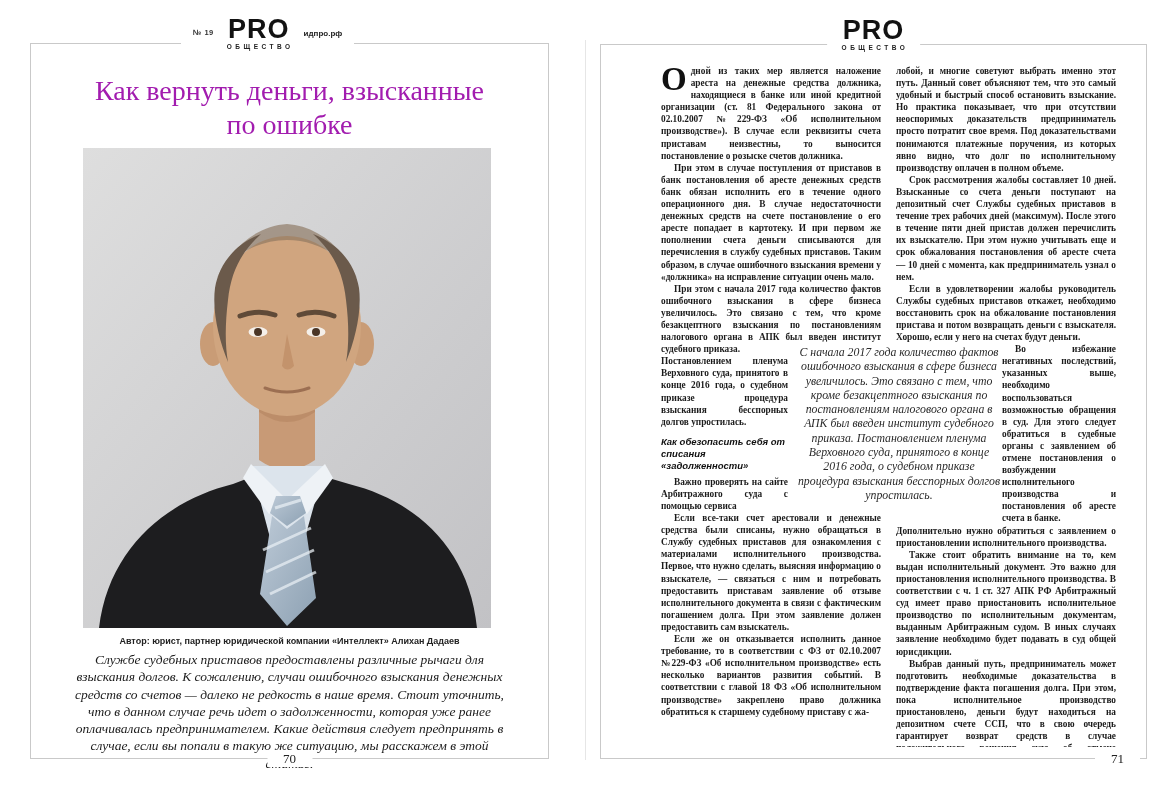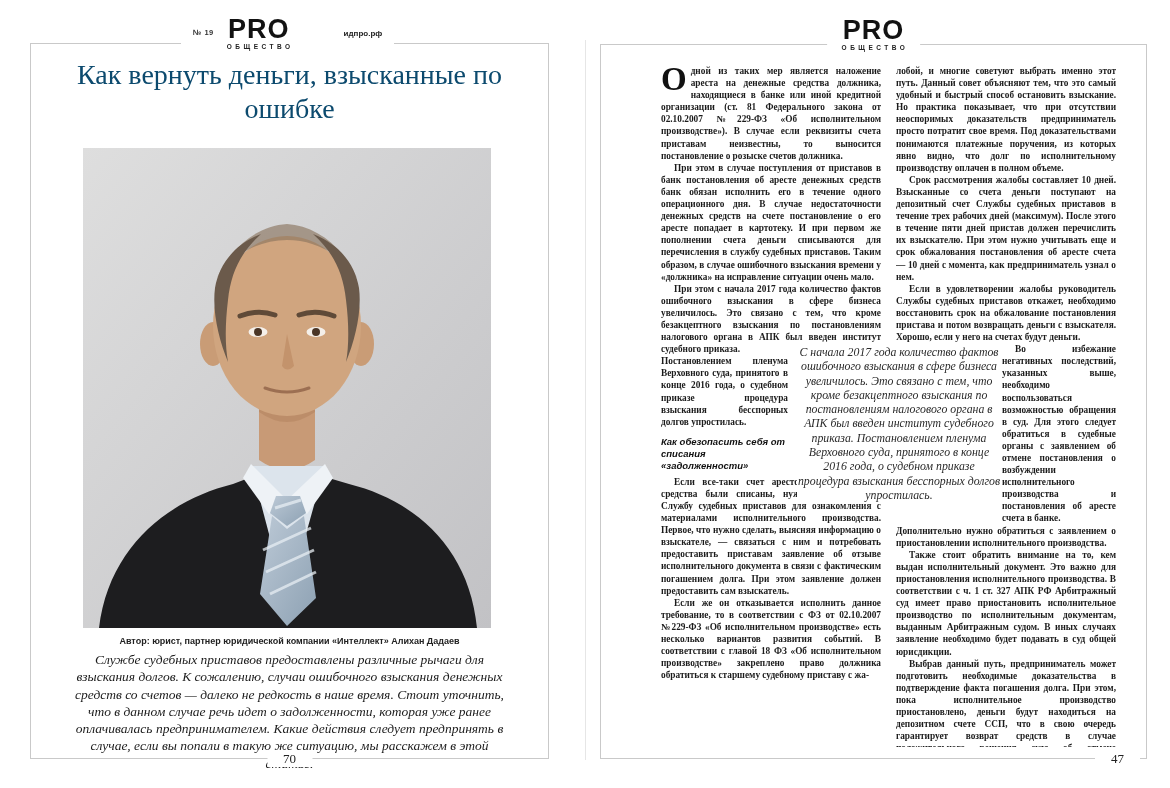--- a/index.html
+++ b/index.html
@@ -15,31 +15,31 @@
   .top-patch{position:absolute;top:-30px;background:#ffffff;display:flex;align-items:flex-start;
              gap:10px;padding:0 12px;z-index:3;height:46px;}
   .left-header{left:150px;}
   .right-header{left:50%;transform:translateX(-50%);}
   .issue{font:bold 7.5px "Liberation Sans",sans-serif;color:#333;margin-top:14px;letter-spacing:.5px;}
   .logo-stack{text-align:center;}
   .logo-pro{font-family:Liberation Sans, sans-serif;font-weight:bold;font-size:27px;line-height:26px;
             letter-spacing:1px;color:#121212;margin-top:2px;}
   .logo-sub{font-family:"Liberation Sans",sans-serif;font-size:6.5px;font-weight:bold;
             letter-spacing:3.5px;color:#222;margin-top:1px;padding-left:3px;}
-  .site{font:bold 8px "Liberation Sans",sans-serif;color:#222;margin-top:15px;margin-left:40px;}
+  .site{font:bold 8px "Liberation Sans",sans-serif;color:#222;margin-top:15px;}
 
   
   .bottom-patch{position:absolute;bottom:-9px;background:#ffffff;padding:0 16px;z-index:3;
                 font-family:"Liberation Serif",serif;font-size:13px;color:#222;}
   .pn-center{left:50%;transform:translateX(-50%);}
   .pn-right{right:6px;}
 
   
-  .title{position:absolute;top:14px;left:0;right:0;margin:0;padding:0 38px;text-align:center;
-         font-family:"Liberation Serif",serif;font-weight:400;font-size:28px;line-height:34px;color:#0c4a6e;}
+  .title{position:absolute;top:14px;left:0;right:0;margin:16px;padding:0 38px;text-align:center;
+         font-family:"Liberation Serif",serif;font-weight:400;font-size:28px;line-height:34px;color:#a21caf;}
   .photo{position:absolute;left:52px;top:104px;width:408px;height:480px;}
   .author{position:absolute;top:592px;left:0;right:0;text-align:center;
           font:bold 9px "Liberation Sans",sans-serif;color:#222;}
   .lead{position:absolute;top:607px;left:34px;right:34px;text-align:center;font-style:italic;
         font-family:"Liberation Serif",serif;font-size:13.5px;line-height:17.3px;color:#1c1c1c;}
 
   
   .col{position:absolute;top:20px;height:682px;overflow:hidden;text-align:justify;
        font-family:"Liberation Serif",serif;font-weight:bold;font-size:9.3px;line-height:12.1px;color:#1b1b1b;}
   .col-a{left:60px;width:220px;}
@@ -130,20 +130,21 @@
 
     <div class="col col-a">
       <div class="seg">
         <p class="noind"><span class="dropcap">О</span><span>дной из таких мер является наложение ареста на денежные средства должника, находящиеся в банке или иной кредитной организации (ст. 81 Федерального закона от 02.10.2007 №229-ФЗ «Об исполнительном производстве»). В случае если реквизиты счета приставам неизвестны, то выносится постановление о розыске счетов должника.</span></p>
         <p>При этом в случае поступления от приставов в банк постановления об аресте денежных средств банк обязан исполнить его в течение одного операционного дня. В случае недостаточности денежных средств на счете постановление о его аресте попадает в картотеку. И при первом же пополнении счета деньги списываются для перечисления в службу судебных приставов. Таким образом, в случае ошибочного взыскания времени у «должника» на исправление ситуации очень мало.</p>
         <p>При этом с начала 2017 года количество фактов ошибочного взыскания в сфере бизнеса увеличилось. Это связано с тем, что кроме безакцептного взыскания по постановлениям налогового органа в АПК был введен институт судебного приказа.</p>
       </div>
       <div class="seg narrow-a">
         <p class="noind">Постановлением пленума Верховного суда, принятого в конце 2016 года, о судебном приказе процедура взыскания бесспорных долгов упростилась.</p>
         <h2 class="subhead">Как обезопасить себя от списания «задолженности»</h2>
+        <p>Важно проверять на сайте Арбитражного суда с помощью сервиса</p>
       </div>
       <div class="seg">
         <p>Если все-таки счет арестовали и денежные средства были списаны, нужно обращаться в Службу судебных приставов для ознакомления с материалами исполнительного производства. Первое, что нужно сделать, выясняя информацию о взыскателе, — связаться с ним и потребовать предоставить приставам заявление об отзыве исполнительного документа в связи с фактическим погашением долга. При этом заявление должен предоставить сам взыскатель.</p>
         <p>Если же он отказывается исполнить данное требование, то в соответствии с ФЗ от 02.10.2007 №229-ФЗ «Об исполнительном производстве» есть несколько вариантов развития событий. В соответствии с главой 18 ФЗ «Об исполнительном производстве» закреплено право должника обратиться к старшему судебному приставу с жа-</p>
       </div>
     </div>
 
     <div class="pull-quote">С начала 2017 года количество фактов ошибочного взыскания в сфере бизнеса увеличилось. Это связано с тем, что кроме безакцептного взыскания по постановлениям налогового органа в АПК был введен институт судебного приказа. Постановлением пленума Верховного суда, принятого в конце 2016 года, о судебном приказе процедура взыскания бесспорных долгов упростилась.</div>
 
     <div class="col col-b">
@@ -155,15 +156,15 @@
       <div class="seg narrow-b">
         <p>Во избежание негативных последствий, указанных выше, необходимо воспользоваться возможностью обращения в суд. Для этого следует обратиться в судебные органы с заявлением об отмене постановления о возбуждении исполнительного производства и постановления об аресте счета в банке.</p>
       </div>
       <div class="seg">
         <p class="noind">Дополнительно нужно обратиться с заявлением о приостановлении исполнительного производства.</p>
         <p>Также стоит обратить внимание на то, кем выдан исполнительный документ. Это важно для приостановления исполнительного производства. В соответствии с ч. 1 ст. 327 АПК РФ Арбитражный суд имеет право приостановить исполнительное производство по исполнительным документам, выданным Арбитражным судом. В иных случаях заявление необходимо будет подавать в суд общей юрисдикции.</p>
         <p>Выбрав данный путь, предприниматель может подготовить необходимые доказательства в подтверждение факта погашения долга. При этом, пока исполнительное производство приостановлено, деньги будут находиться на депозитном счете ССП, что в свою очередь гарантирует возврат средств в случае положительного решения суда об отмене постановления о возбуждении исполнительного производства и постановления об аресте счета в банке.</p>
       </div>
     </div>
 
-    <div class="bottom-patch pn-right">47</div>
+    <div class="bottom-patch pn-right">71</div>
   </div>
 </div>
 
 </body></html>

